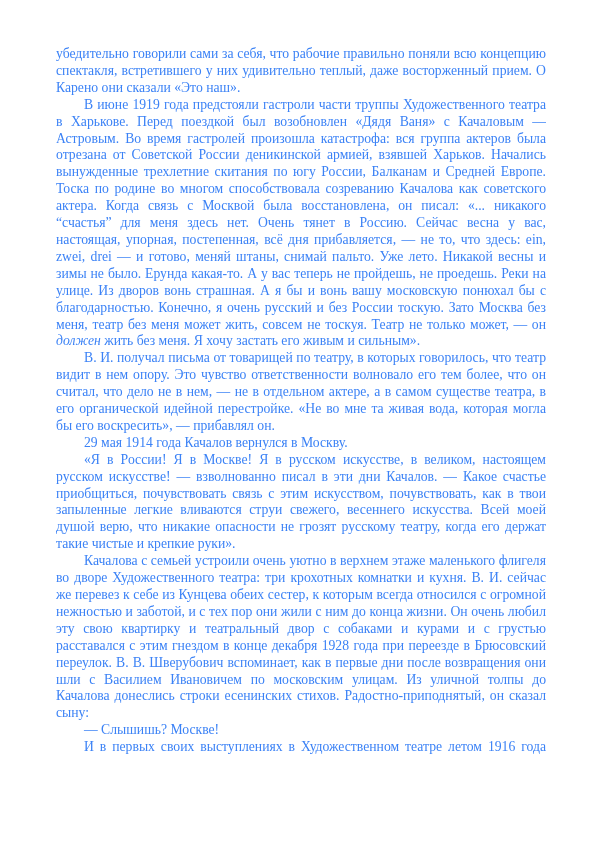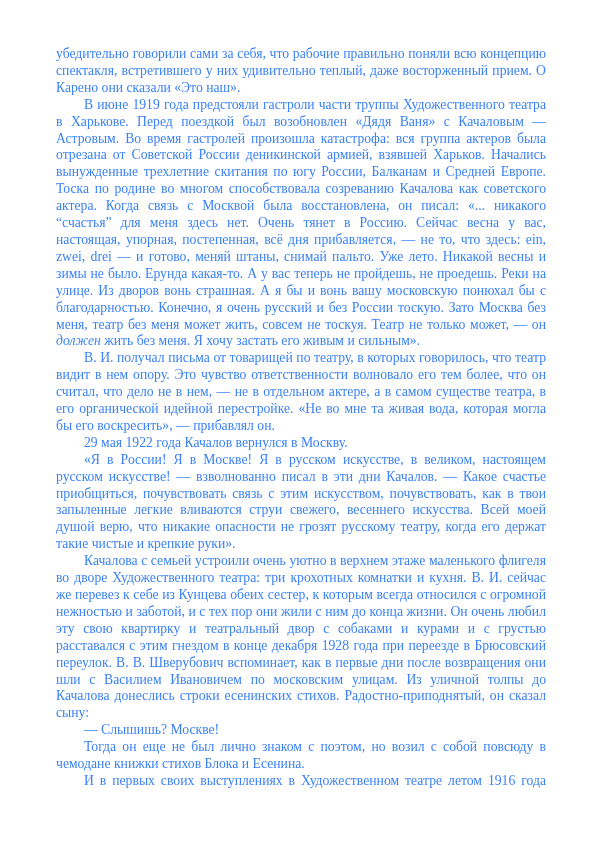--- a/index.html
+++ b/index.html
@@ -33,25 +33,24 @@
 <body>
 
 <div class="page">
 
   <p class="para no-indent">убедительно говорили сами за себя, что рабочие правильно поняли всю концепцию спектакля, встретившего у них удивительно теплый, даже восторженный прием. О Карено они сказали «Это наш».</p>
 
   <p class="para"><span>В июне 1919 года предстояли гастроли части труппы Художественного театра в Харькове. Перед поездкой был возобновлен «Дядя Ваня» с Качаловым — Астровым. Во время гастролей произошла катастрофа: вся группа актеров была отрезана от Советской России деникинской армией, взявшей Харьков. Начались вынужденные трехлетние скитания по югу России, Балканам и Средней Европе. Тоска по родине во многом способствовала созреванию Качалова как советского актера. Когда связь с Москвой была восстановлена, он писал: «... никакого “счастья” для меня здесь нет. Очень тянет в Россию. Сейчас весна у вас, настоящая, упорная, постепенная, всё дня прибавляется, — не то, что здесь: ein, zwei, drei — и готово, меняй штаны, снимай пальто. Уже лето. Никакой весны и зимы не было. Ерунда какая-то. А у вас теперь не пройдешь, не проедешь. Реки на улице. Из дворов вонь страшная. А я бы и вонь вашу московскую понюхал бы с благодарностью. Конечно, я очень русский и без России тоскую. Зато Москва без меня, театр без меня может жить, совсем не тоскуя. Театр не только может, — он </span><em>должен</em><span> жить без меня. Я хочу застать его живым и сильным».</span></p>
 
   <p class="para">В. И. получал письма от товарищей по театру, в которых говорилось, что театр видит в нем опору. Это чувство ответственности волновало его тем более, что он считал, что дело не в нем, — не в отдельном актере, а в самом существе театра, в его органической идейной перестройке. «Не во мне та живая вода, которая могла бы его воскресить», — прибавлял он.</p>
 
-  <p class="para">29 мая 1922 года Качалов вернулся в Москву.</p>
+  <p class="para">29 мая 1914 года Качалов вернулся в Москву.</p>
 
   <p class="para">«Я в России! Я в Москве! Я в русском искусстве, в великом, настоящем русском искусстве! — взволнованно писал в эти дни Качалов. — Какое счастье приобщиться, почувствовать связь с этим искусством, почувствовать, как в твои запыленные легкие вливаются струи свежего, весеннего искусства. Всей моей душой верю, что никакие опасности не грозят русскому театру, когда его держат такие чистые и крепкие руки».</p>
 
   <p class="para">Качалова с семьей устроили очень уютно в верхнем этаже маленького флигеля во дворе Художественного театра: три крохотных комнатки и кухня. В. И. сейчас же перевез к себе из Кунцева обеих сестер, к которым всегда относился с огромной нежностью и заботой, и с тех пор они жили с ним до конца жизни. Он очень любил эту свою квартирку и театральный двор с собаками и курами и с грустью расставался с этим гнездом в конце декабря 1928 года при переезде в Брюсовский переулок. В. В. Шверубович вспоминает, как в первые дни после возвращения они шли с Василием Ивановичем по московским улицам. Из уличной толпы до Качалова донеслись строки есенинских стихов. Радостно-приподнятый, он сказал сыну:</p>
 
   <p class="para">— Слышишь? Москве!</p>
 
-  <p class="para">Тогда он еще не был лично знаком с поэтом, но возил с собой повсюду в чемодане книжки стихов Блока и Есенина.</p>
 
   <p class="para continued">И в первых своих выступлениях в Художественном театре летом 1916 года</p>
 
 </div>
 
 </body></html>

